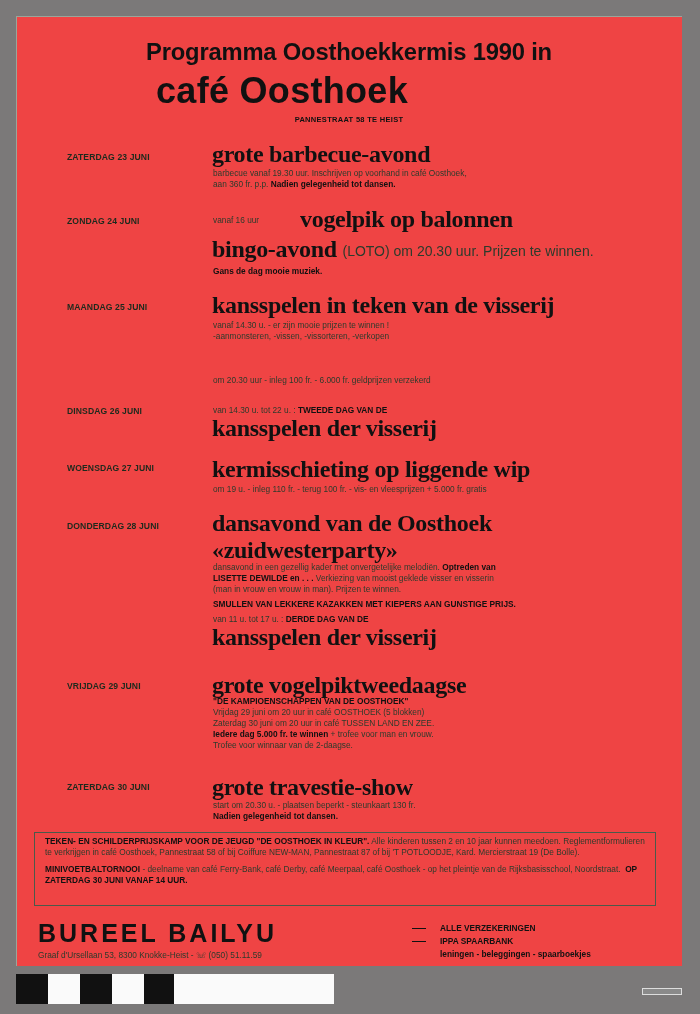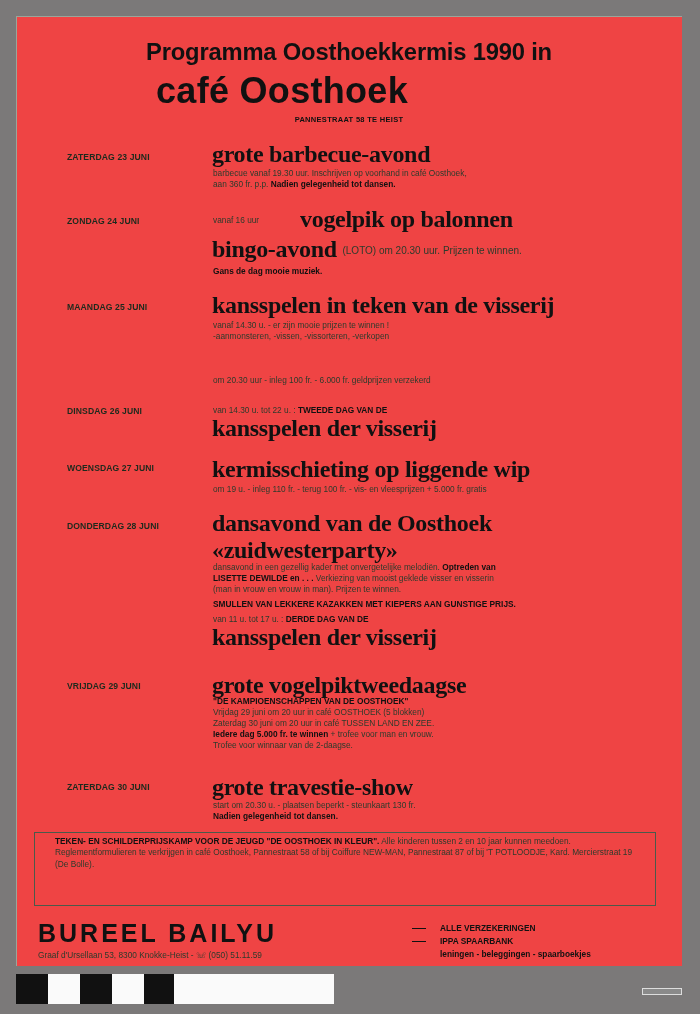--- a/index.html
+++ b/index.html
@@ -27,24 +27,24 @@
     position:absolute; left:51px; font-weight:bold; font-size:8.6px; letter-spacing:0.1px; color:#1d2a1d;
   }
   .head {
     position:absolute; left:196px; font-family:"Liberation Serif", serif; font-weight:bold;
     font-size:24px; line-height:26px; white-space:nowrap; letter-spacing:-0.3px;
   }
   .sm {
     position:absolute; left:197px; font-size:8.3px; line-height:11.4px; color:#2c3b2c; white-space:nowrap;
   }
   .sm b { color:#111; }
-  .inline-small { font-family:"Liberation Sans", sans-serif; font-weight:normal; font-size:10px; color:#2c3b2c; letter-spacing:0; vertical-align:middle; }
+  .inline-small { font-family:"Liberation Sans", sans-serif; font-weight:normal; font-size:14px; color:#2c3b2c; letter-spacing:0; vertical-align:middle; }
   .notice {
     position:absolute; left:18px; top:816px; width:622px; height:74px;
-    border:1.5px solid #4b5a4b; padding:3px 20px; box-sizing:border-box;
+    border:1.5px solid #4b5a4b; padding:3px 10px; box-sizing:border-box;
     font-size:8.3px; line-height:11.4px; color:#2c3b2c;
   }
   .notice p { margin:0 0 5px 0; }
   .notice b { color:#111; }
   .bureel {
     position:absolute; left:22px; top:903px; font-weight:bold; font-size:25px; letter-spacing:3px;
   }
   .bureel-addr { position:absolute; left:22px; top:934px; font-size:8.3px; color:#2c3b2c; }
   .services { position:absolute; left:396px; top:906px; font-size:8.3px; line-height:13px; font-weight:bold; }
   .services .dash { display:inline-block; width:14px; border-top:1.5px solid #111; vertical-align:middle; margin-right:14px; }
@@ -129,20 +129,25 @@
   <div class="day" style="top:766px">ZATERDAG 30 JUNI</div>
   <div class="head" style="top:758px">grote travestie-show</div>
   <div class="sm" style="top:784px">start om 20.30 u. - plaatsen beperkt - steunkaart 130 fr.</div>
   <div class="sm" style="top:795px"><b>Nadien gelegenheid tot dansen.</b></div>
 
   <div class="notice">
     <p>
       <b>TEKEN- EN SCHILDERPRIJSKAMP VOOR DE JEUGD "DE OOSTHOEK IN KLEUR".</b>
       <span>Alle kinderen tussen 2 en 10 jaar kunnen meedoen. Reglementformulieren te verkrijgen in café Oosthoek, Pannestraat 58 of bij Coiffure NEW-MAN, Pannestraat 87 of bij 'T POTLOODJE, Kard. Mercierstraat 19 (De Bolle).</span>
     </p>
+    <p>
+      <b>MINIVOETBALTORNOOI</b>
+      <span>- deelname van café Ferry-Bank, café Derby, café Meerpaal, café Oosthoek - op het pleintje van de Rijksbasisschool, Noordstraat.</span>
+      &nbsp;<b>OP ZATERDAG 30 JUNI VANAF 14 UUR.</b>
+    </p>
   </div>
 
   <div class="bureel">BUREEL BAILYU</div>
   <div class="bureel-addr">Graaf d'Ursellaan 53, 8300 Knokke-Heist - ☏ (050) 51.11.59</div>
   <div class="services">
     <div><span class="dash"></span><span>ALLE VERZEKERINGEN</span></div>
     <div><span class="dash"></span><span>IPPA SPAARBANK</span></div>
     <div class="noDash">leningen - beleggingen - spaarboekjes</div>
   </div>
 </div>

